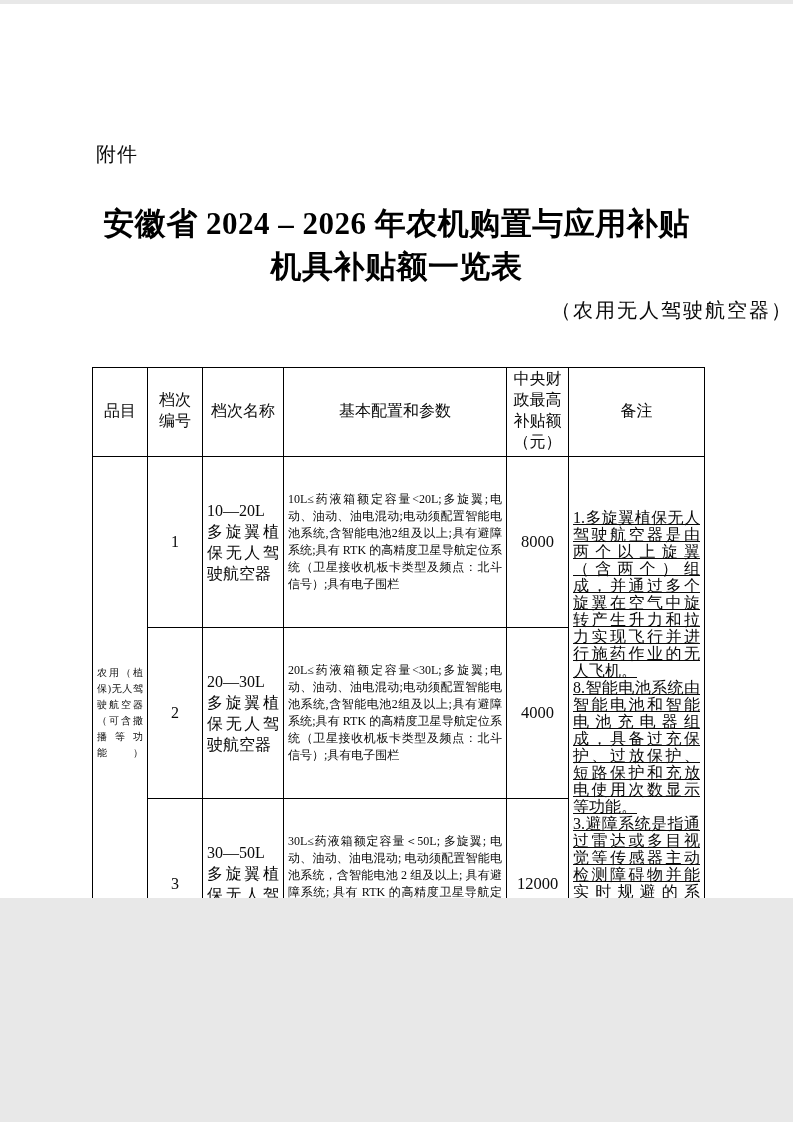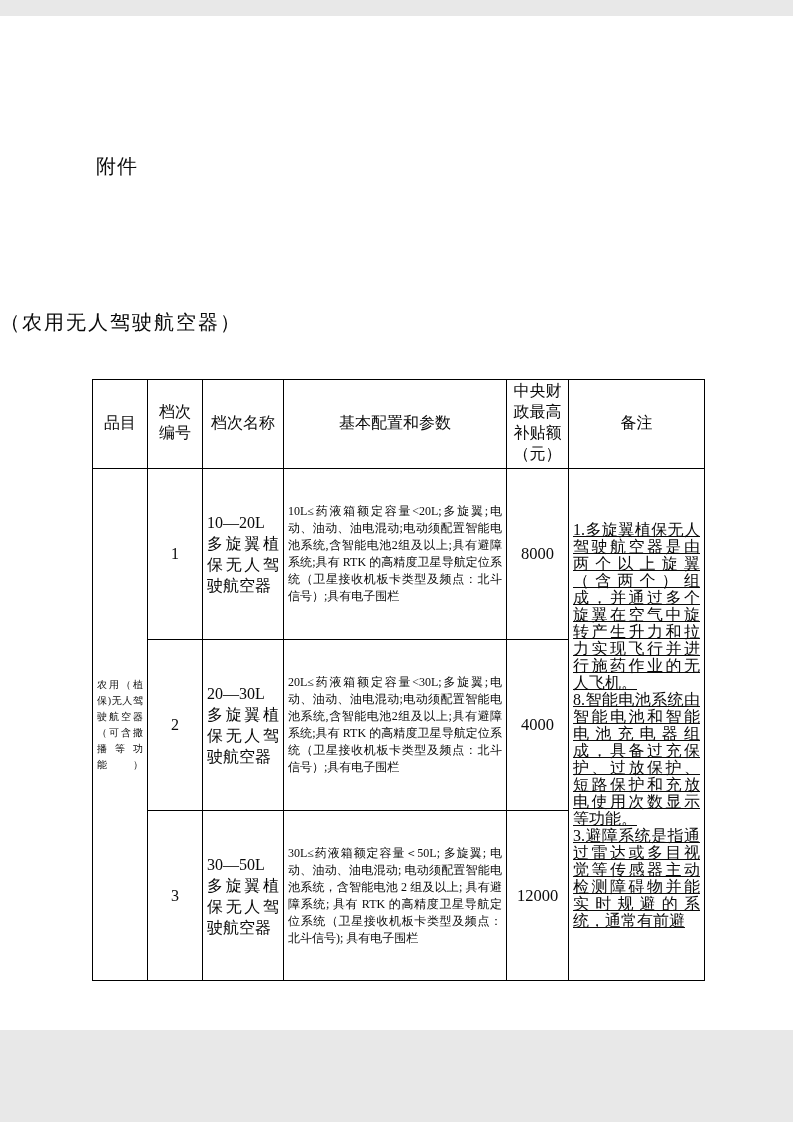--- a/index.html
+++ b/index.html
@@ -1,20 +1,20 @@
 <!DOCTYPE html>
 <html lang="zh"><head>
 <meta charset="utf-8">
 <style>
   html,body{margin:0;padding:0;background:#e8e8e8;}
   .page{
     position:relative;
-    width:793px;height:1014px;
+    width:793px;height:894px;
     background:#ffffff;
-    margin:16px auto;
+    margin:4px auto;
     overflow:hidden;
     color:#111;
     font-family:"Liberation Serif","DejaVu Serif",serif;
   }
   .attachment-label{
     position:absolute;
     left:96px;top:137px;
     font-family:"Liberation Sans","DejaVu Sans",sans-serif;
     font-size:20px;
     letter-spacing:1px;
@@ -26,21 +26,21 @@
     text-align:center;
     font-weight:bold;
     font-size:31px;
     line-height:43px;
     letter-spacing:0.5px;
     color:#000;
   }
   .doc-subtitle{
     position:absolute;
     left:0;right:0;top:293px;
-    text-align:left;
+    text-align:right;
     font-size:20px;
     letter-spacing:2px;
     color:#0a0a0a;
   }
   table.subsidy-table{
     position:absolute;
     left:92px;top:363px;
     width:612px;
     border-collapse:collapse;
     table-layout:fixed;
@@ -122,20 +122,24 @@
     color:#333;
   }
 </style>
 </head>
 <body>
 
 <div class="page">
 
   <div class="attachment-label">附件</div>
 
+  <div class="doc-title">
+    <div>安徽省 2024 – 2026 年农机购置与应用补贴</div>
+    <div>机具补贴额一览表</div>
+  </div>
 
   <div class="doc-subtitle">（农用无人驾驶航空器）</div>
 
   <table class="subsidy-table">
     <colgroup>
       <col style="width:55px">
       <col style="width:55px">
       <col style="width:81px">
       <col style="width:223px">
       <col style="width:62px">

